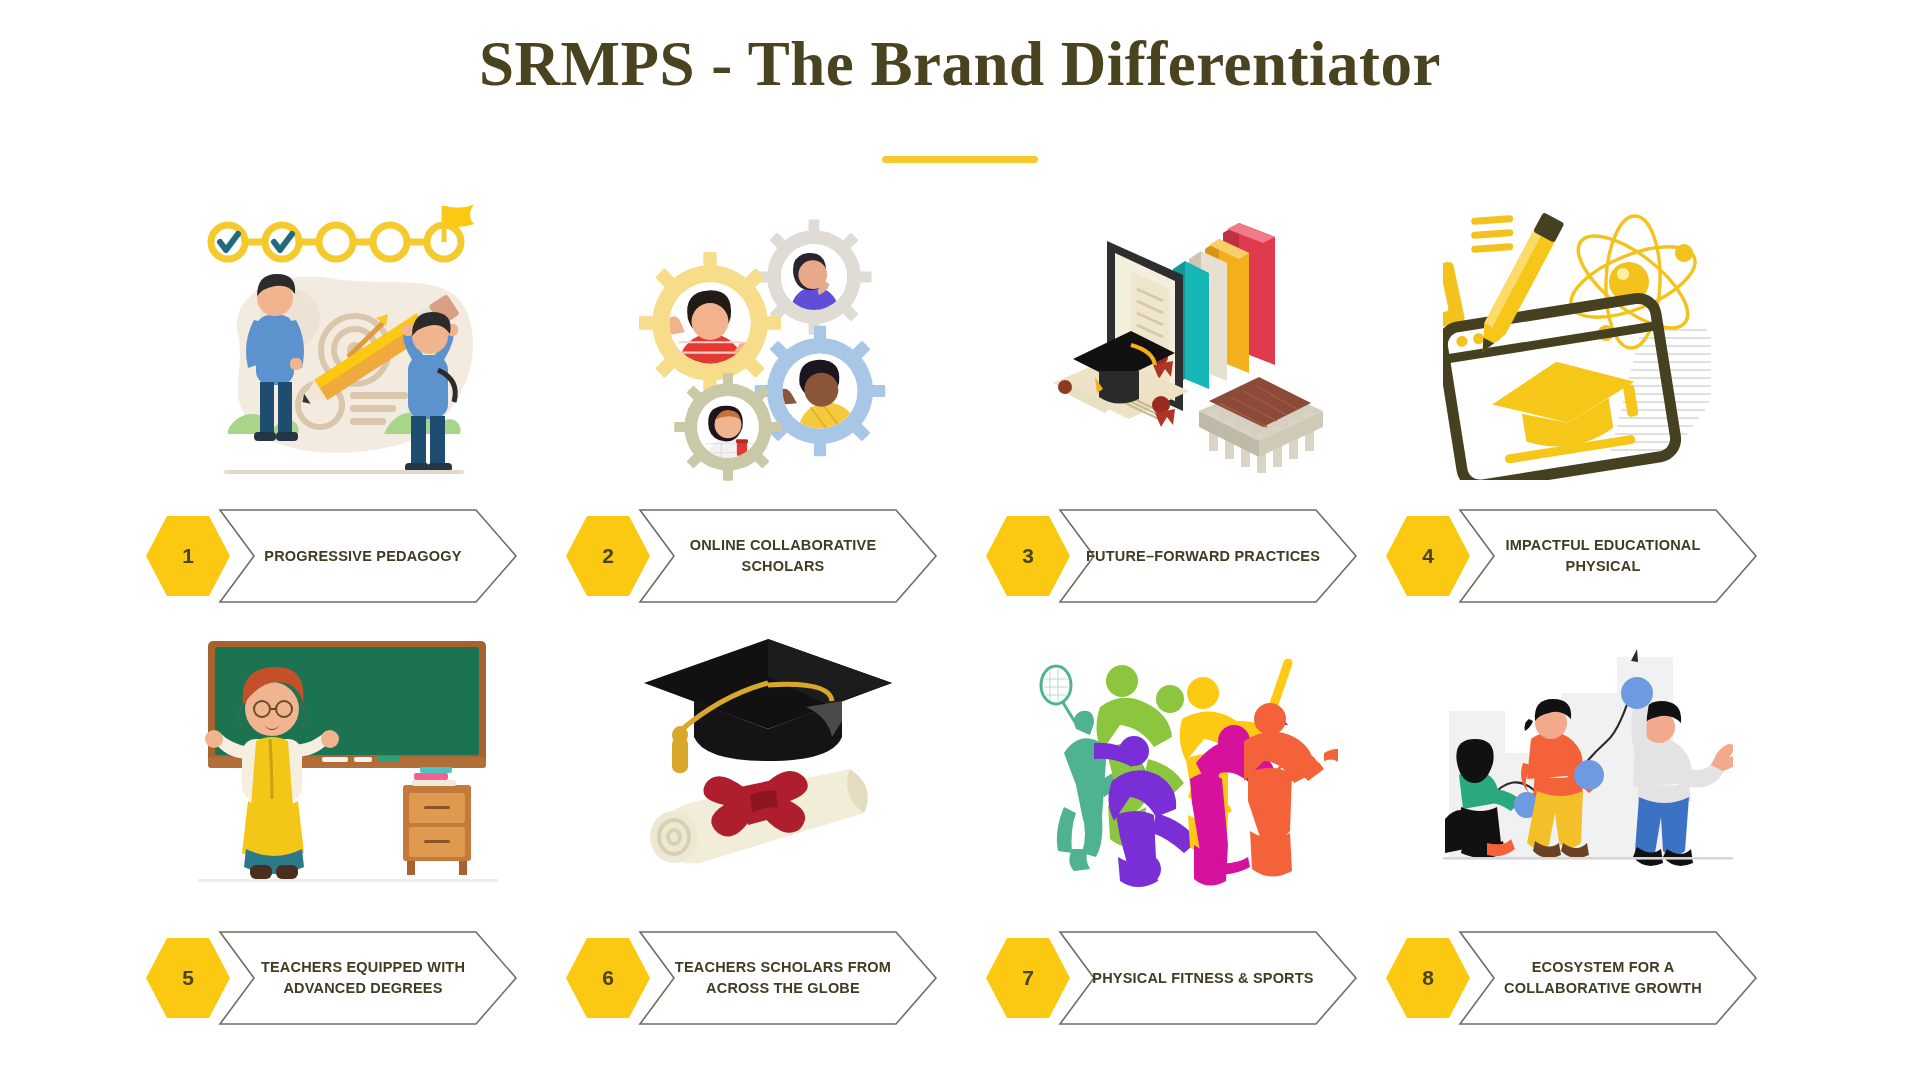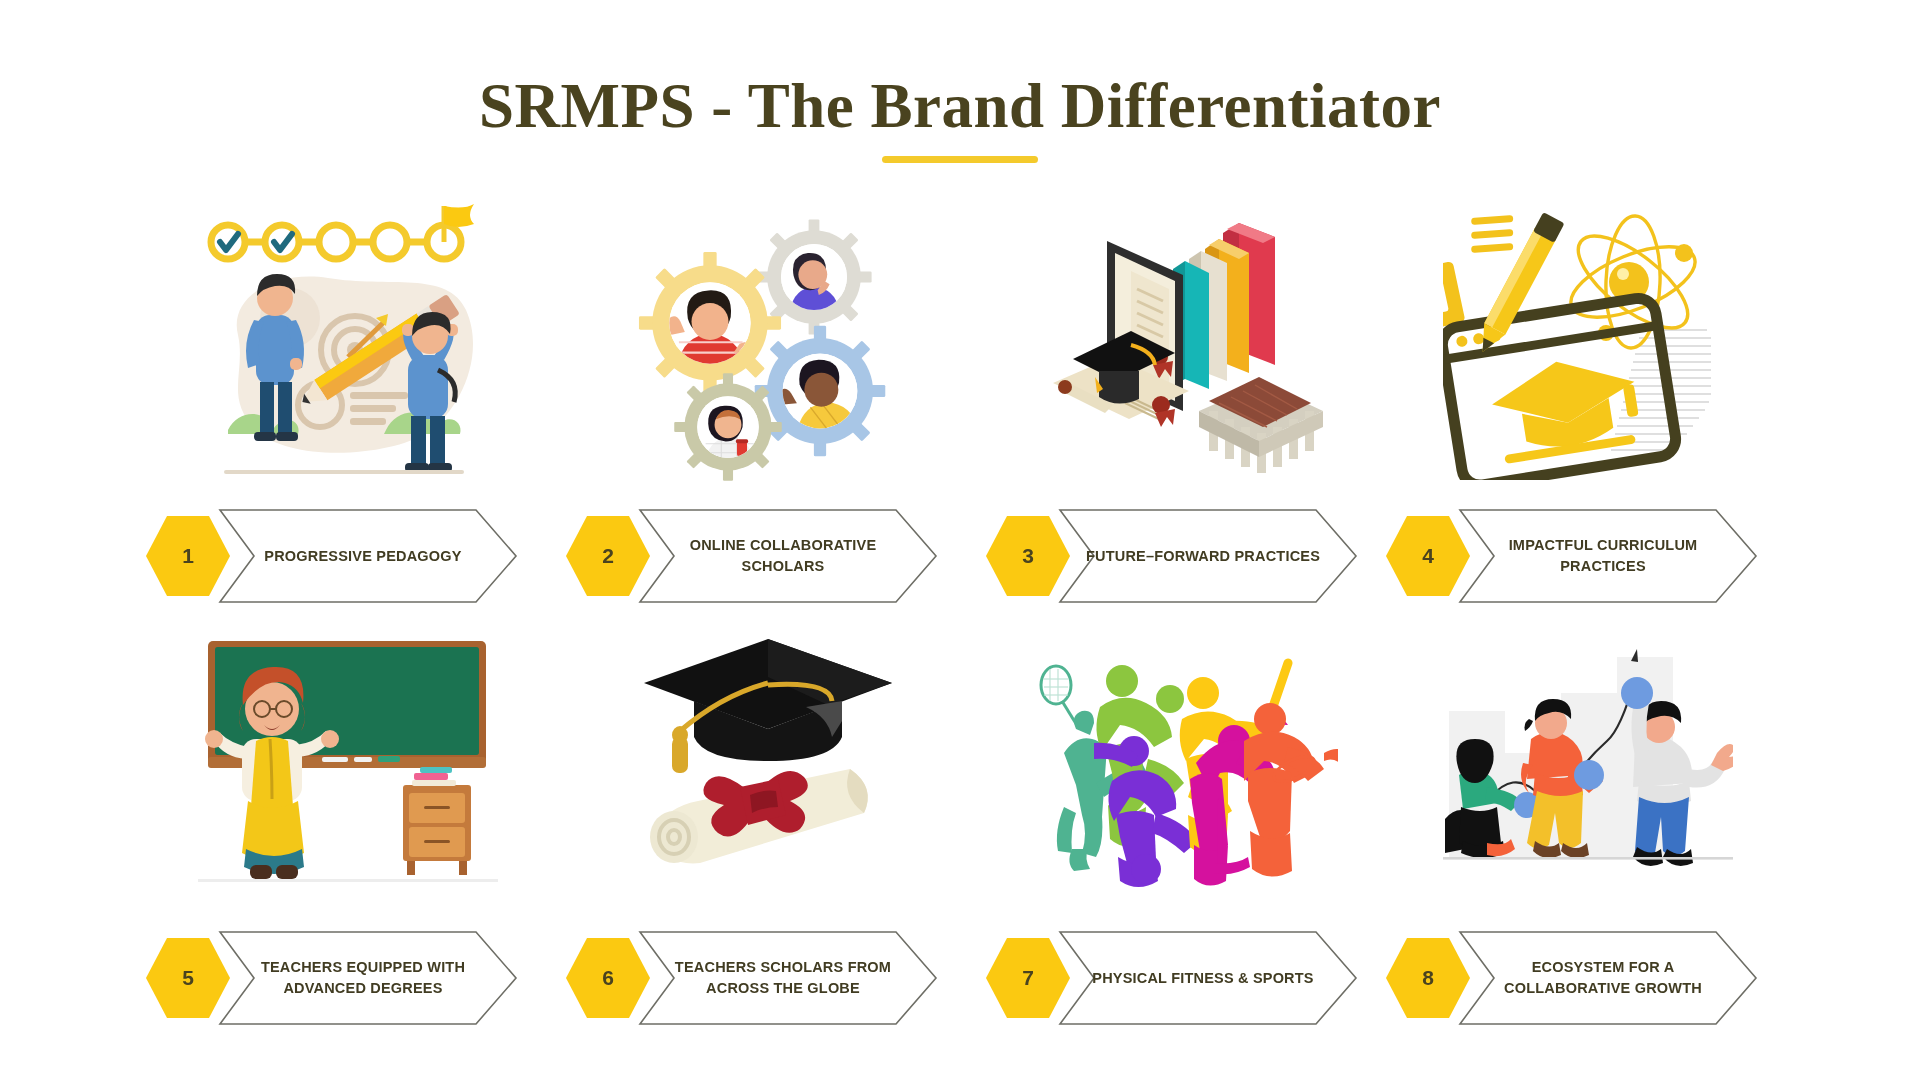--- a/index.html
+++ b/index.html
@@ -12,21 +12,20 @@
   .slide { position: relative; width: 1920px; height: 1080px; background: #fff; }
 
   .title {
     position: absolute; top: 28px; left: 0; width: 1920px;
     text-align: center;
     font-family: "Liberation Serif", serif;
     font-weight: 700;
     font-size: 63px;
     letter-spacing: 0.5px;
     color: #4A431F;
-    margin-top: 42px;
   }
   .divider {
     position: absolute; top: 156px; left: 50%;
     transform: translateX(-50%);
     width: 156px; height: 7px;
     background: #F4CA2C; border-radius: 4px;
   }
 
   .grid {
     position: absolute; top: 190px; left: 150px;
@@ -424,21 +423,21 @@
               <path d="M68 153 L74 166 L80 153Z" fill="#45401F"></path>
             </g>
           </svg>
         </div>
         <div class="label-row">
           <div class="hex">4</div>
           <div class="chev-wrap">
             <svg viewBox="0 0 300 96" preserveAspectRatio="none">
               <path d="M2 2 H258 L298 48 L258 94 H2 L36 48 Z" fill="#ffffff" stroke="#6E6E66" stroke-width="1.6"></path>
             </svg>
-            <div class="chev-text">IMPACTFUL CURRICULUM PRACTICES</div>
+            <div class="chev-text">IMPACTFUL EDUCATIONAL PHYSICAL</div>
           </div>
         </div>
       </div>
     </div>
 
     <div class="row row-2">
 
       <div class="cell cell-0">
         <div class="art">
           <svg width="300" height="250" viewBox="0 0 300 250">

